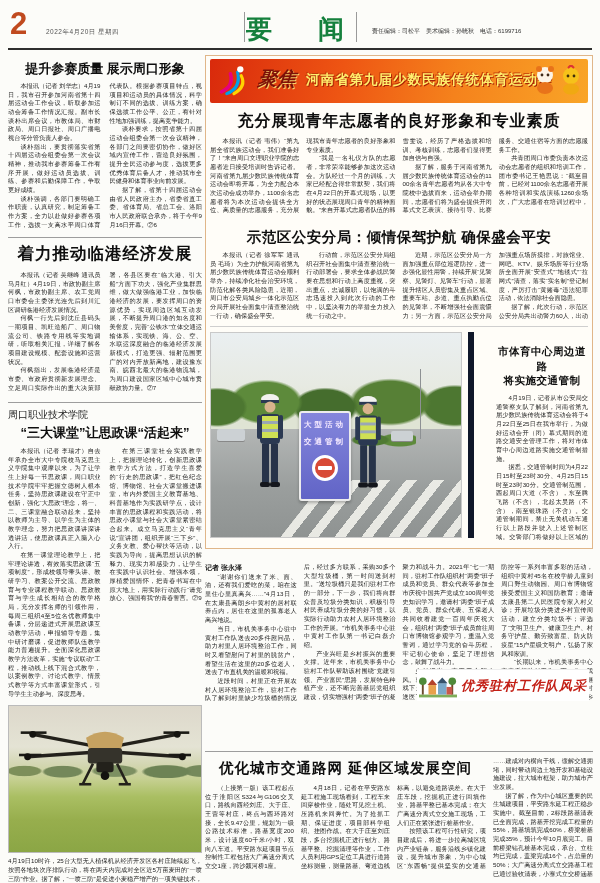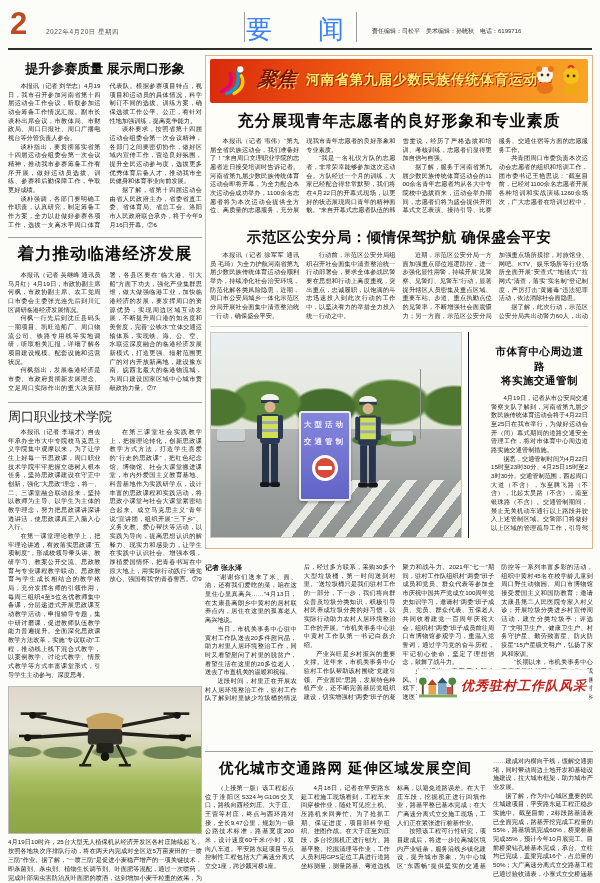--- a/index.html
+++ b/index.html
@@ -3,39 +3,39 @@
 <meta charset="utf-8">
 <style>
   * { margin:0; padding:0; box-sizing:border-box; }
   html,body { width:600px; background:#f6f5f1; }
   body { font-family:"Liberation Sans", sans-serif; color:#1c1c1c; }
   #page { position:relative; width:600px; height:883px; background:#fcfcf9; overflow:hidden; }
 
   
   .pagenum { position:absolute; left:10px; top:8px; font-size:31px; font-weight:bold; color:#c04a1f; line-height:1; }
   .hdate { position:absolute; left:46px; top:28px; font-size:6.5px; color:#555; letter-spacing:.5px; }
-  .sectitle { position:absolute; left:230px; top:12px; width:140px; text-align:center; font-family:"Liberation Serif", serif; font-weight:normal; font-size:26px; letter-spacing:10px; color:#3b82f6; }
+  .sectitle { position:absolute; left:230px; top:12px; width:140px; text-align:center; font-family:"Liberation Serif", serif; font-weight:bold; font-size:26px; letter-spacing:10px; color:#15803d; }
   .vbar { position:absolute; top:12px; width:1px; height:30px; background:#9a9a9a; }
   .editors { position:absolute; left:372px; top:27px; width:160px; font-size:6px; color:#333; }
   .masthead { position:absolute; right:8px; top:12px; font-family:"Liberation Serif", serif; font-style:italic; font-weight:bold; font-size:21px; color:#8e1411; letter-spacing:1px; }
   .hrule { position:absolute; left:8px; right:8px; top:48px; height:2px; background:#2e2e2e; }
 
   
   .headline { text-align:center; font-weight:bold; color:#0e0e0e; }
   .body-cols { font-size:6.2px; line-height:1.4; color:#222; text-align:justify; word-break:break-all; column-fill:auto; overflow:hidden; }
   .body-cols p { margin:0; text-indent:2em; }
   .sep { border:none; border-top:1px solid #9d9d9d; margin:5px 0; }
 
   
   .leftcol { position:absolute; left:8px; top:56px; width:194px; }
   .a1-head { font-size:13px; margin:4px 0 4px; }
   .a1-body { height:150px; column-count:2; column-gap:9px; }
   .a2-head { font-size:16.5px; margin:5px 0 6px; font-family:Liberation Serif, serif; letter-spacing:1px; }
   .a2-body { height:126px; column-count:2; column-gap:9px; }
-  .kicker { font-size:13px; color:#222; margin:4px 0 2px; }
+  .kicker { font-size:10px; color:#222; margin:4px 0 2px; }
   .a3-head { font-size:13px; margin:0 0 5px; }
   .a3-body { height:252px; column-count:2; column-gap:9px; }
 
   .photo1 { position:relative; margin-top:6px; width:194px; height:148px; border:1px solid #bbb; overflow:hidden;
     background:linear-gradient(#ddd8cb 0%, #e4e3d4 28%, #d3d6b2 40%, #c6d092 50%, #aabf63 62%, #97ae4d 78%, #8ba645 100%); }
   .treeline { position:absolute; left:0; right:0; top:40%; height:9%;
     background:
       radial-gradient(ellipse 26px 8px at 8% 50%, #7d8f5a 0 60%, transparent 70%),
       radial-gradient(ellipse 30px 9px at 28% 55%, #74885a 0 60%, transparent 70%),
       radial-gradient(ellipse 34px 9px at 55% 50%, #7d9062 0 60%, transparent 70%),
@@ -75,21 +75,21 @@
                radial-gradient(ellipse 30px 10px at 75% 50%, #5d8a3b 0 60%, transparent 70%); }
   .car { position:absolute; background:#ccd1d4; border-radius:2px; box-shadow:0 1px 0 #888; }
   .pole { position:absolute; width:1px; background:#8d9193; }
   .officer { position:absolute; }
   .sign { position:absolute; left:88px; top:78px; width:52px; height:90px; border:2px solid #ececec; border-radius:3px;
     background:linear-gradient(#8486dc,#6164c6); text-align:center; color:#fff; box-shadow:0 2px 3px rgba(0,0,0,.25); }
   .sign-line { font-size:7.5px; font-weight:bold; letter-spacing:3px; margin-top:7px; color:#f4e9ff; }
   .noentry { width:26px; height:26px; margin:8px auto 0; border-radius:50%; background:#d84a36; border:3px solid #fff; position:relative; }
   .noentry::after { content:""; position:absolute; left:3px; right:3px; top:50%; height:4px; margin-top:-2px; background:#fff; border-radius:1px; }
 
-  .traffic-col { flex:1; border-left:1px solid #0f172a; padding-left:22px; }
+  .traffic-col { flex:1; border-left:6px solid #0f172a; padding-left:22px; }
   .traffic-head { font-size:10.5px; line-height:1.4; margin-top:12px; letter-spacing:.5px; }
   .traffic-body { margin-top:6px; height:150px; column-count:1; }
 
   
   .feature { position:absolute; left:205px; top:556px; width:388px; }
   .f-head { font-family:"Liberation Serif", serif; font-size:20px; letter-spacing:4px; }
   .f-sub { text-align:center; font-size:9.5px; margin-top:4px; color:#111; }
   .f-bodywrap { position:relative; margin-top:7px; }
   .f-body { height:140px; column-count:4; column-gap:7px; }
   .byline { font-weight:bold; font-size:7px; margin-bottom:5px; }
@@ -131,20 +131,21 @@
       </div>
     <hr class="sep">
     <div class="headline a2-head">着力推动临港经济发展</div>
     <div class="body-cols a2-body">
         <p>本报讯（记者 吴继峰 通讯员 马月红）4月19日，市政协副主席何枫，市政协副主席、农工党周口市委会主委张光连先后到川汇区调研临港经济发展情况。</p>
         <p>何枫一行先后到沈丘县码头一期项目、凯旺造船厂、周口物流公司、铁路专用线等实地调研，听取相关汇报，详细了解各项目建设规模、配套设施和运营状况。</p>
         <p>何枫指出，发展临港经济是市委、市政府贯彻新发展理念、立足周口实际作出的重大决策部署，各县区要在“临大港、引大船”方面下功夫，强化产业集群思维，做大做强临港工业，加快临港经济的发展，要发挥周口的资源优势，实现周边区域互动发展，不断提升周口港的知名度和美誉度，完善“公铁水”立体交通运输体系，实现铁、海、公、空、水联运深度融合的临港经济发展新模式，打造更强、辐射范围更广的对内开放新高地，建设豫东南、皖西北最大的临港物流城，为周口建设国家区域中心城市贡献政协力量。②7</p>
       </div>
     <hr class="sep">
     <div class="kicker">周口职业技术学院</div>
+    <div class="headline a3-head">“三大课堂”让思政课“活起来”</div>
     <div class="body-cols a3-body">
         <p>本报讯（记者 李瑞才）自去年承办全市大中专院校马克思主义学院集中观摩以来，为了让学生上好每一节思政课，周口职业技术学院牢牢把握立德树人根本任务，坚持思政课建设在守正中创新，强化“大思政”理念，将一、二、三课堂融合联动起来，坚持以教师为主导、以学生为主体的教学理念，努力把思政课讲深讲透讲活，使思政课真正入脑入心入行。</p>
         <p>在第一课堂理论教学上，把牢理论讲透，有效落实思政课“五项制度”，形成校领导带头讲、教研学习、教案公开交流、思政教育与专业课程教学联动、思政教育与学生成长相结合的教学格局，充分发挥名师的引领作用，每周三组织4至5位名优教师集中备课，分层递进式开展思政课互动教学活动，申报辅导专题，集中研讨磨课，促进教师队伍教学能力普遍提升。全面深化思政课教学方法改革，实施“专议联动”工程，推动线上线下混合式教学，以案例教学、讨论式教学、情景式教学等方式丰富课堂形式，引导学生主动参与、深度思考。</p>
         <p>在第三课堂社会实践教学上，把握理论转化，创新思政课教学方式方法，打造学生喜爱的“行走的思政课”，把红色纪念馆、博物馆、社会大课堂搬进课堂，市内外爱国主义教育基地、科普基地作为实践研学点，设计丰富的思政课程和实践活动，将思政小课堂与社会大课堂紧密结合起来。成立马克思主义“青年说”宣讲团，组织开展“三下乡”、义务支教、爱心帮扶等活动，以实践为导向，提高思想认识的解释力、现实力和感染力，让学生在实践中认识社会、增强本领，厚植爱国情怀，把青春书写在中原大地上，用实际行动践行“请党放心、强国有我”的青春誓言。②9</p>
       </div>
 
     <div class="photo1">
       <div class="treeline"></div>
       <div class="dronewrap">
         <svg width="172" height="86" viewBox="0 0 200 100">

